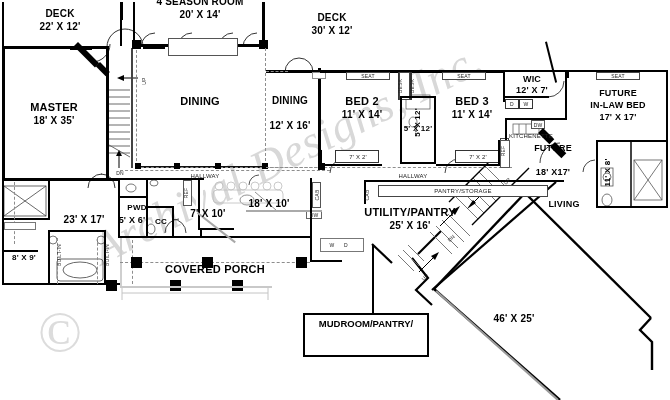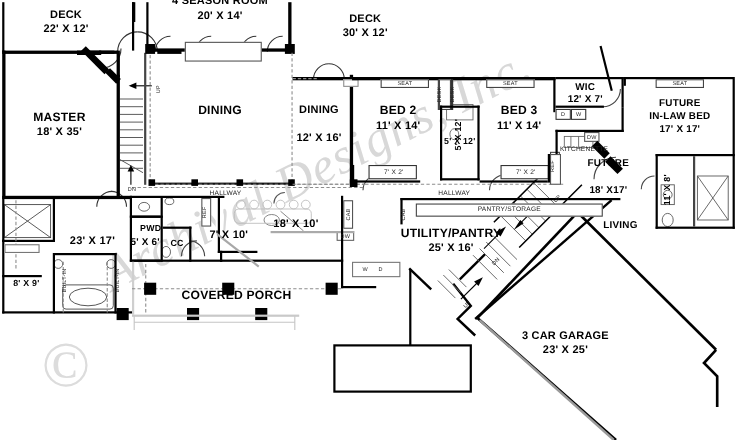--- a/index.html
+++ b/index.html
@@ -419,22 +419,21 @@
 
   <div class="lbl l9" style="left:520px;top:143px;width:66px;">FUTURE</div>
   <div class="lbl l9" style="left:531px;top:155px;width:66px;margin-top:44px;">LIVING</div>
   <div class="lbl l9" style="left:520px;top:167px;width:66px;">18' X17'</div>
 
   <div class="lbl l11" style="left:348px;top:206px;width:124px;">UTILITY/PANTRY</div>
   <div class="lbl l10" style="left:348px;top:220px;width:124px;">25' X 16'</div>
 
   <div class="lbl l11" style="left:140px;top:263px;width:150px;">COVERED PORCH</div>
 
-  <div class="lbl l10" style="left:444px;top:300px;width:140px;">3 CAR GARAGE</div>
-  <div class="lbl l10" style="left:444px;top:313px;width:140px;">23' X 25'</div>
+  <div class="lbl l10" style="left:444px;top:313px;width:140px;">46' X 25'</div>
 
   <div class="lbl l10" style="left:50px;top:214px;width:68px;">23' X 17'</div>
   <div class="lbl l9" style="left:110px;top:215px;width:44px;">5' X 6'</div>
   <div class="lbl l8" style="left:4px;top:254px;width:40px;">8' X 9'</div>
   <div class="lbl l10" style="left:178px;top:208px;width:60px;">7' X 10'</div>
   <div class="lbl l10" style="left:230px;top:198px;width:78px;">18' X 10'</div>
 
   <div class="lbl l8" style="left:398px;top:125px;width:40px;">5' X 12'</div>
   <div class="lbl l8 rot90" style="left:398px;top:118px;width:40px;">5' X 12'</div>
 
@@ -476,16 +475,17 @@
   <div class="tiny rot90" style="left:135px;top:78px;width:18px;">UP</div>
   <div class="tiny" style="left:112px;top:170px;width:16px;">DN</div>
   <div class="tiny rot45" style="left:498px;top:178px;width:18px;">UP</div>
   <div class="tiny rot45" style="left:442px;top:235px;width:18px;">DN</div>
   <div class="tiny rot45" style="left:416px;top:274px;width:18px;">UP</div>
 
   <div class="leader" style="left:545px;top:42px;width:1.5px;height:42px;
        transform:rotate(-14deg);"></div>
 
   <div class="callout" style="left:303px;top:313px;width:126px;height:44px;">
+    <div>MUDROOM/PANTRY/</div>
   </div>
   <div class="leader" style="left:372px;top:245px;width:1.5px;height:69px;"></div>
 
 </div>
 
 </body></html>

